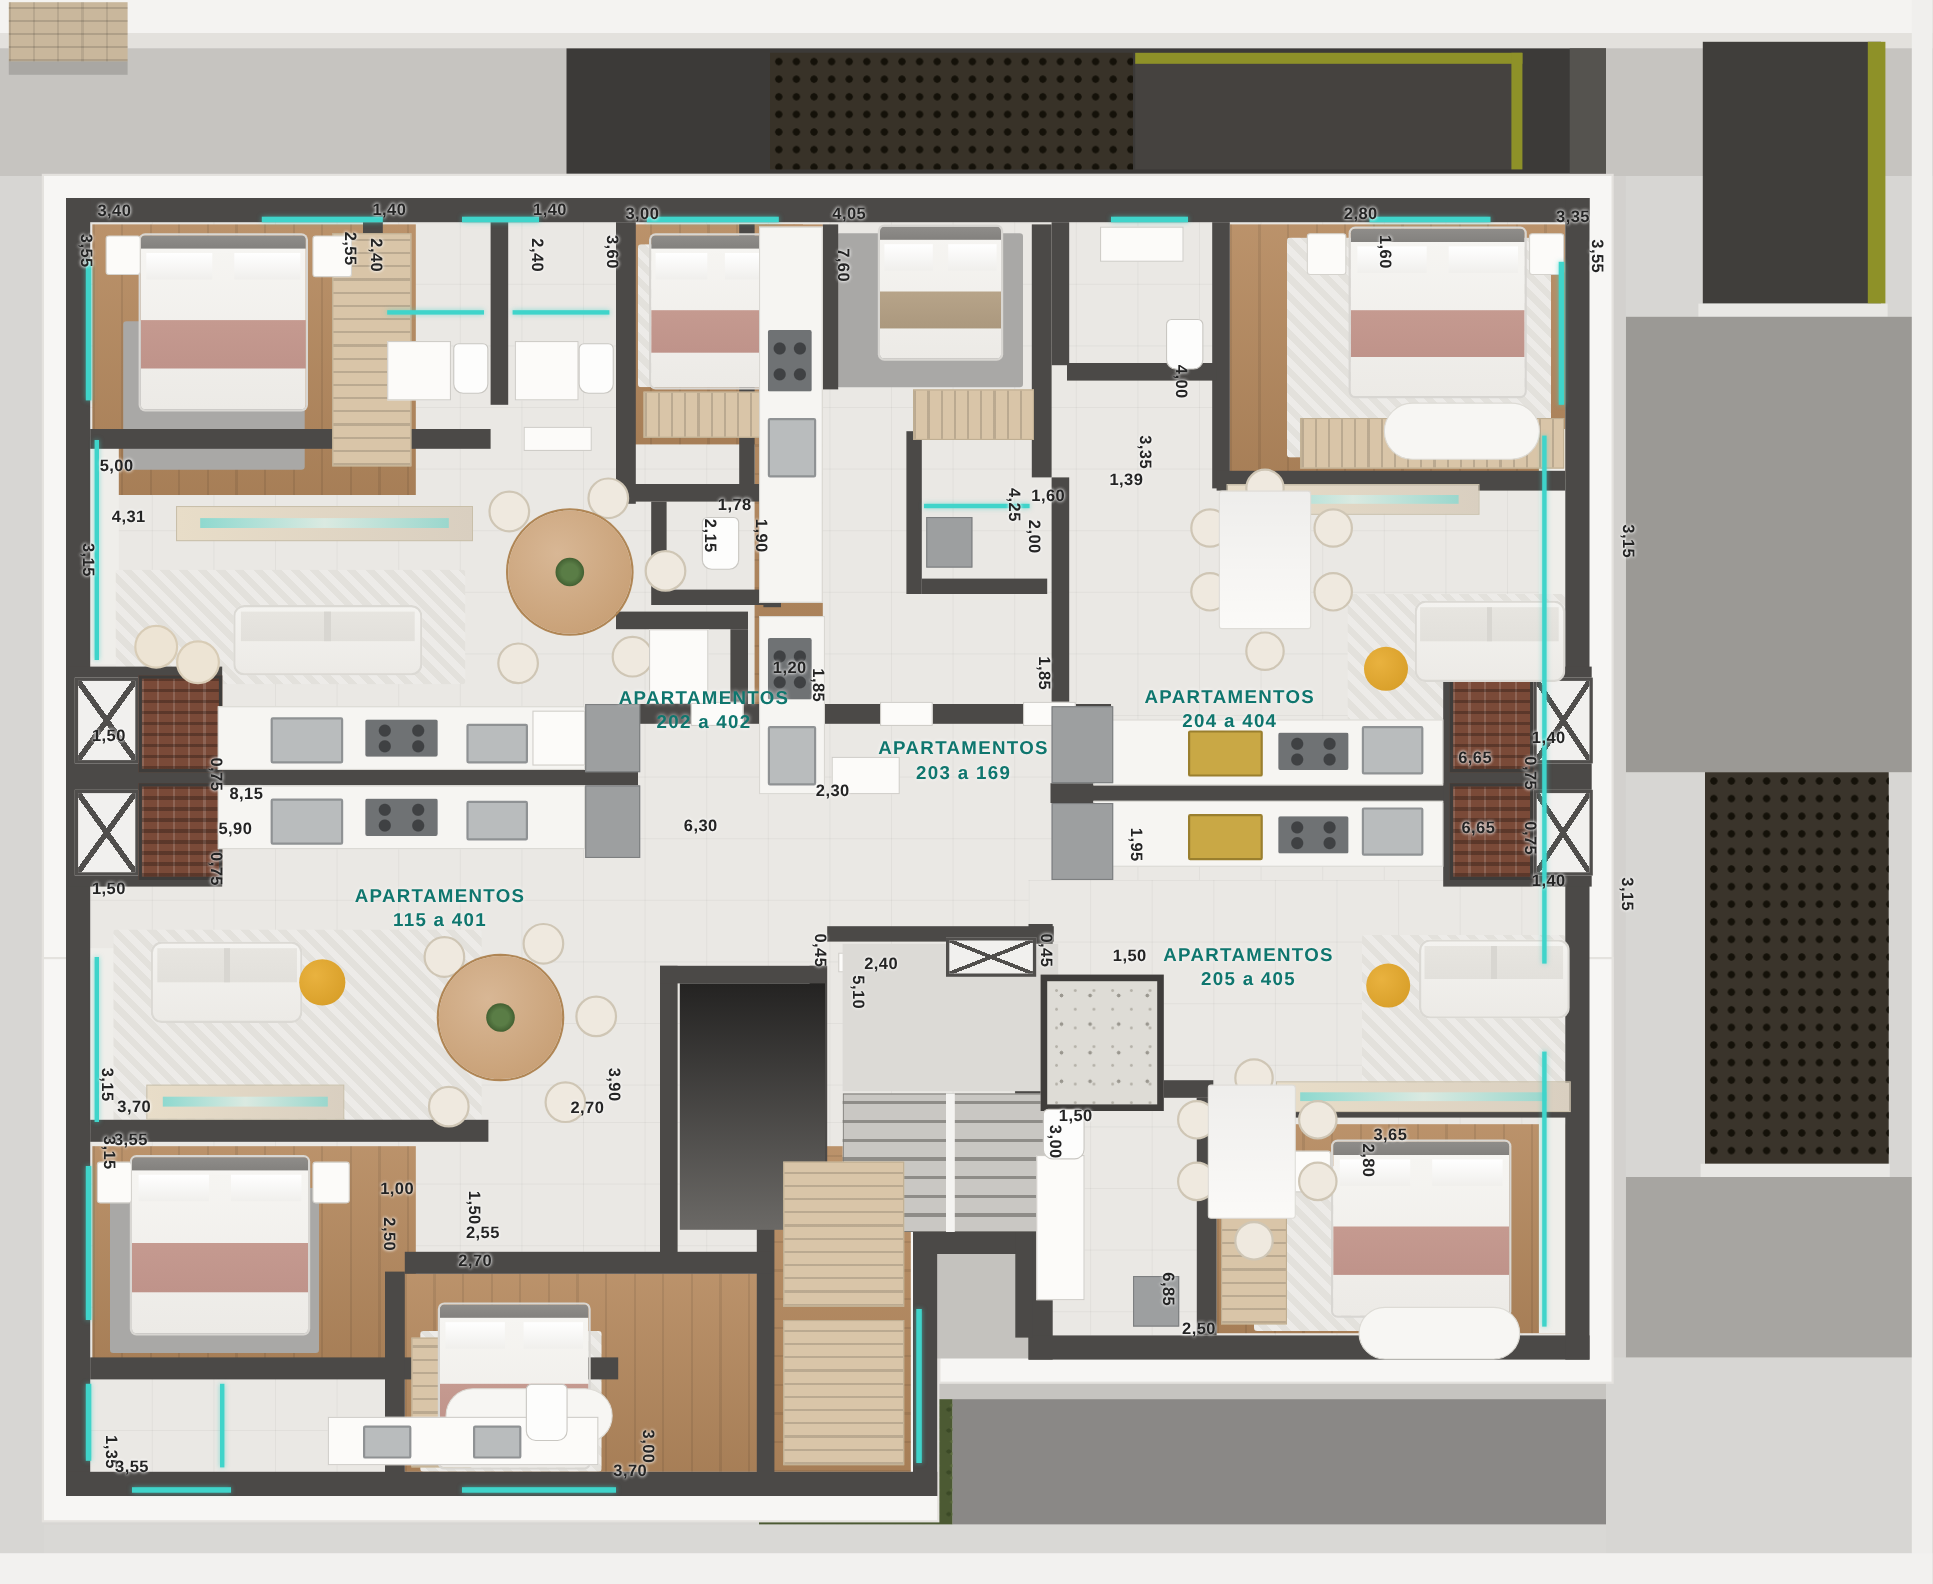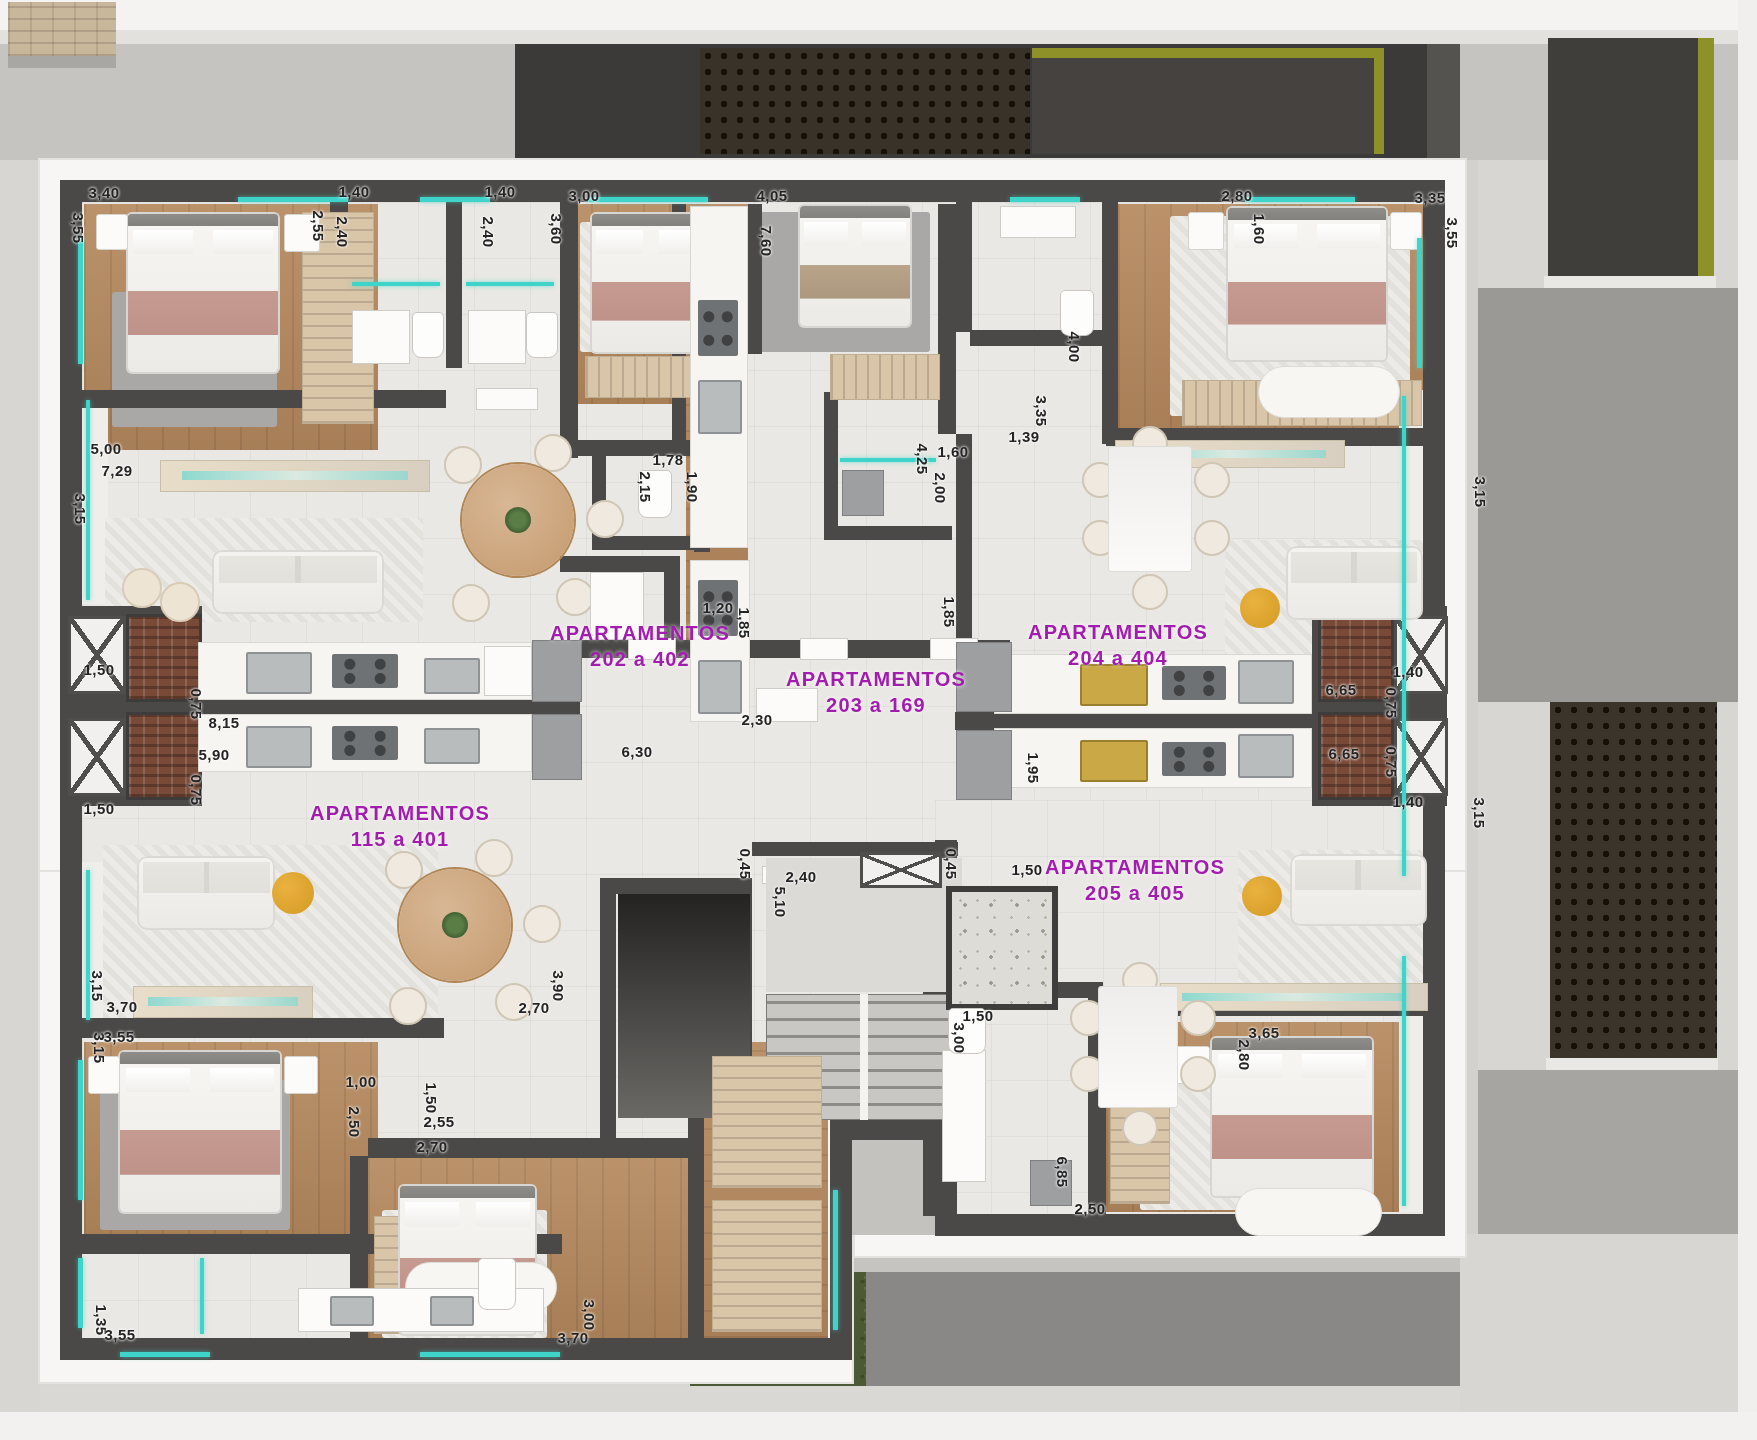--- a/index.html
+++ b/index.html
@@ -69,21 +69,21 @@
   .console:after{content:"";position:absolute;left:8%;right:8%;top:34%;height:30%;background:linear-gradient(90deg,#7fd8d0,#d9ede6,#8fd8cf);opacity:.85}
   .diamond{position:absolute;background-color:#383228;background-image:radial-gradient(#141109 3px,transparent 3.6px);background-size:16px 16px}
   .brickTL{position:absolute;background:#c9b79c;background-image:
     repeating-linear-gradient(0deg,rgba(0,0,0,.13) 0 2px,transparent 2px 12px),
     repeating-linear-gradient(90deg,rgba(0,0,0,.09) 0 2px,transparent 2px 22px)}
   .grass{position:absolute;background:#4c5a33;background-image:
     radial-gradient(#3c4a27 2px,transparent 2.6px),radial-gradient(#5a6b3c 1.6px,transparent 2px);
     background-size:23px 19px,13px 11px}
   .dim{position:absolute;transform:translate(-50%,-50%);font-weight:bold;font-size:15px;color:#242424;white-space:nowrap;letter-spacing:.4px;text-shadow:0 0 3px rgba(255,255,255,.9),0 0 3px rgba(255,255,255,.9);z-index:60}
   .dim.v{transform:translate(-50%,-50%) rotate(90deg)}
-  .apt{position:absolute;transform:translate(-50%,-50%);font-weight:bold;font-size:20px;color:#a21caf;text-align:center;letter-spacing:1.2px;line-height:1.3;text-shadow:0 0 4px rgba(255,255,255,.9);z-index:60;white-space:nowrap}
+  .apt{position:absolute;transform:translate(-50%,-50%);font-weight:bold;font-size:17px;color:#0f766e;text-align:center;letter-spacing:1.2px;line-height:1.3;text-shadow:0 0 4px rgba(255,255,255,.9);z-index:60;white-space:nowrap}
 </style>
 </head>
 <body>
 
 <div id="plan">
 
   <div class="abs" style="left:0;top:0;width:1757px;height:30px;background:#f4f3f1"></div>
   <div class="abs" style="left:0;top:30px;width:1757px;height:14px;background:#e3e1dd"></div>
   <div class="abs" style="left:0;top:44px;width:1757px;height:116px;background:#c6c4c0"></div>
   <div class="brickTL" style="left:8px;top:2px;width:108px;height:54px"></div>
@@ -359,22 +359,22 @@
       <span class="dim" style="left: 500px; top: 191px;">1,40</span>
       <span class="dim v" style="left: 488px; top: 232px;">2,40</span>
       <span class="dim v" style="left: 556px; top: 229px;">3,60</span>
       <span class="dim" style="left: 584px; top: 195px;">3,00</span>
       <span class="dim" style="left: 772px; top: 195px; text-align: right;">4,05</span>
       <span class="dim v" style="left: 766px; top: 241px;">7,60</span>
       <span class="dim" style="left: 1237px; top: 195px;">2,80</span>
       <span class="dim v" style="left: 1259px; top: 229px;">1,60</span>
       <span class="dim" style="left: 1430px; top: 197px;">3,35</span>
       <span class="dim v" style="left: 1452px; top: 233px;">3,55</span>
-      <span class="dim" style="left: 106px; top: 448px;">5,00</span>
-      <span class="dim" style="left: 117px; top: 470px;">7,29</span>
+      <span class="dim" style="left: 106px; top: 424px;">5,00</span>
+      <span class="dim" style="left: 117px; top: 470px;">4,31</span>
       <span class="dim v" style="left: 80px; top: 509px;">3,15</span>
       <span class="dim v" style="left: 645px; top: 487px;">2,15</span>
       <span class="dim" style="left: 668px; top: 459px;">1,78</span>
       <span class="dim v" style="left: 692px; top: 487px;">1,90</span>
       <span class="dim" style="left: 718px; top: 607px;">1,20</span>
       <span class="dim v" style="left: 744px; top: 623px;">1,85</span>
       <span class="dim v" style="left: 922px; top: 459px;">4,25</span>
       <span class="dim" style="left: 953px; top: 451px;">1,60</span>
       <span class="dim v" style="left: 940px; top: 488px;">2,00</span>
       <span class="dim v" style="left: 949px; top: 612px;">1,85</span>

